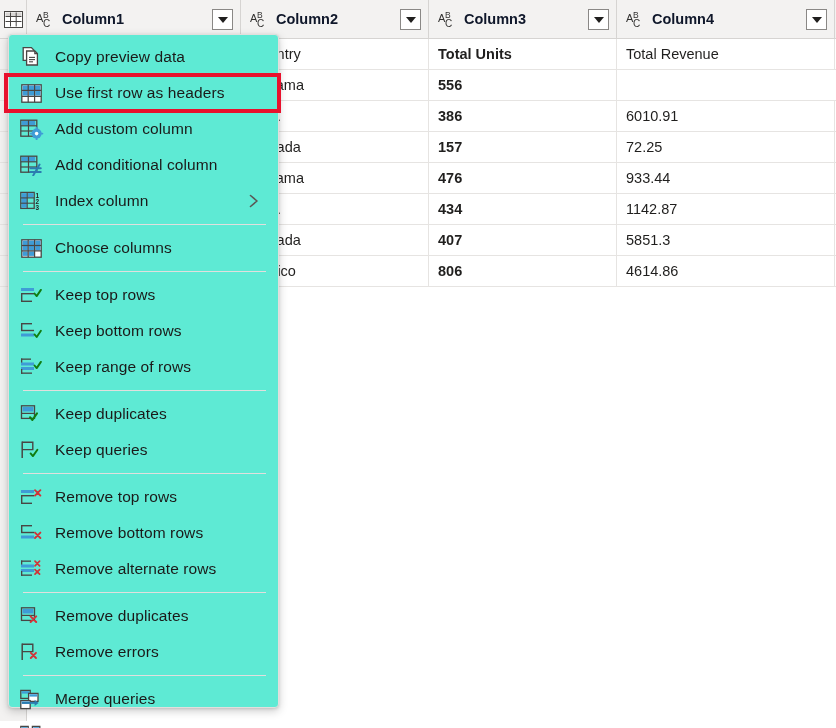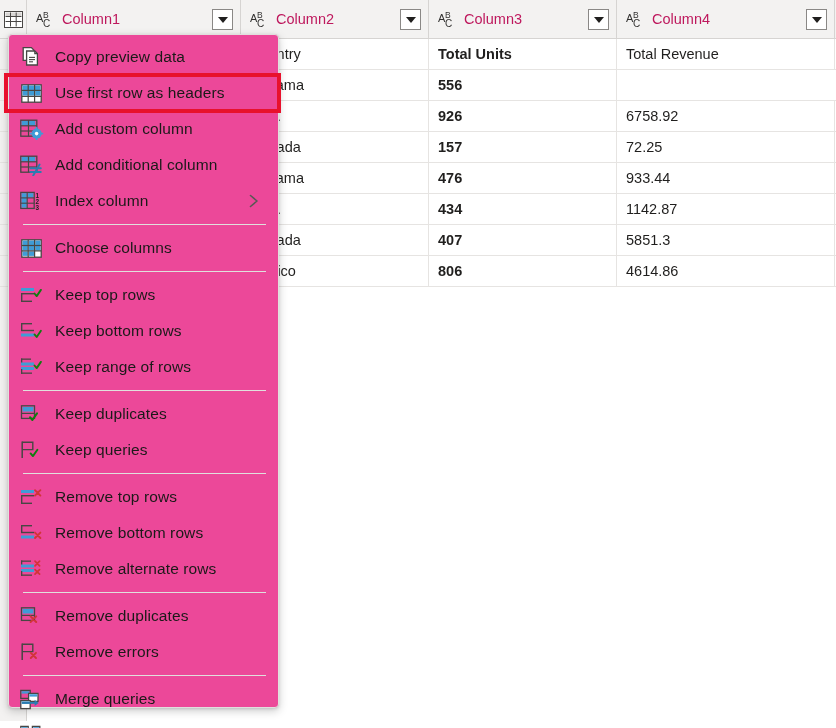--- a/index.html
+++ b/index.html
@@ -47,22 +47,22 @@
     background: #f3f2f1;
     gap: 6px;
     overflow: hidden;
   }
   .hdr-c1 { flex: 0 0 214px; }
   .hdr-c2 { flex: 0 0 188px; }
   .hdr-c3 { flex: 0 0 188px; }
   .hdr-c4 { flex: 0 0 218px; }
   .hdr-label {
     font-size: 14.5px;
-    color: #be185d;
-    font-weight: 400;
+    color: #0f172a;
+    font-weight: 700;
     white-space: nowrap;
   }
   .abc-icon {
     flex: 0 0 auto;
     width: 20px; height: 20px;
     position: relative;
     color: #323130;
   }
   .filter-btn {
     position: absolute;
@@ -116,21 +116,21 @@
   }
   .filler-row .row-hdr { background: #f3f2f1; }
   .filler-rest { flex: 1; background: #ffffff; }
 
   
   .ctx-menu {
     position: absolute;
     left: 8px; top: 34px;
     width: 271px;
     height: 674px;
-    background: #ec4899;
+    background: #5eead4;
     border: 1px solid #e1dfdd;
     border-radius: 4px;
     box-shadow: 0 3px 10px rgba(0,0,0,0.20), 0 1px 3px rgba(0,0,0,0.12);
     padding: 4px 0 6px 0;
     z-index: 20;
   }
   .mi {
     position: relative;
     display: flex;
     align-items: center;
@@ -260,22 +260,22 @@
         <div class="grid-row">
           <div class="row-hdr"></div>
           <div class="cell c1">1/1/2020</div>
           <div class="cell c2">Panama</div>
           <div class="cell c3">556</div>
         </div>
         <div class="grid-row">
           <div class="row-hdr"></div>
           <div class="cell c1">1/2/2020</div>
           <div class="cell c2">USA</div>
-          <div class="cell c3">926</div>
-          <div class="cell c4">6758.92</div>
+          <div class="cell c3">386</div>
+          <div class="cell c4">6010.91</div>
         </div>
         <div class="grid-row">
           <div class="row-hdr"></div>
           <div class="cell c1">1/3/2020</div>
           <div class="cell c2">Canada</div>
           <div class="cell c3">157</div>
           <div class="cell c4">72.25</div>
         </div>
         <div class="grid-row">
           <div class="row-hdr"></div>

